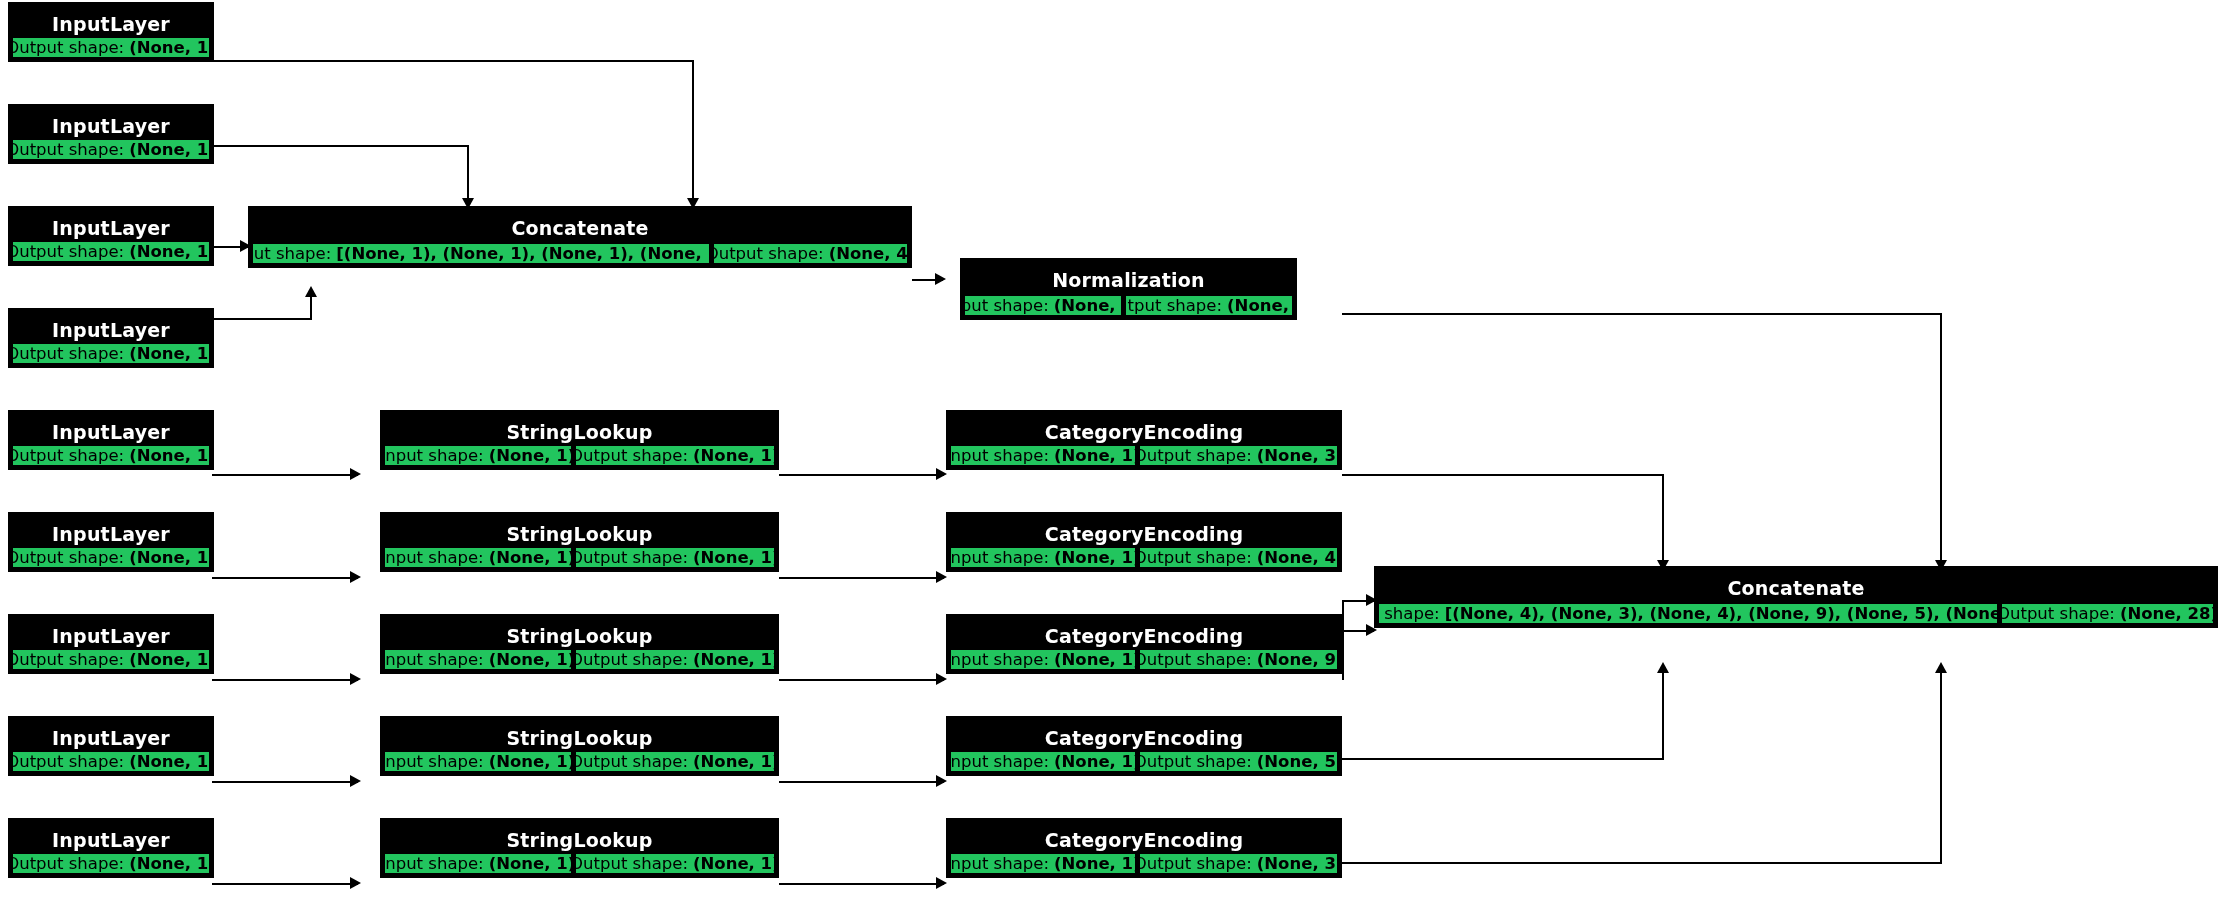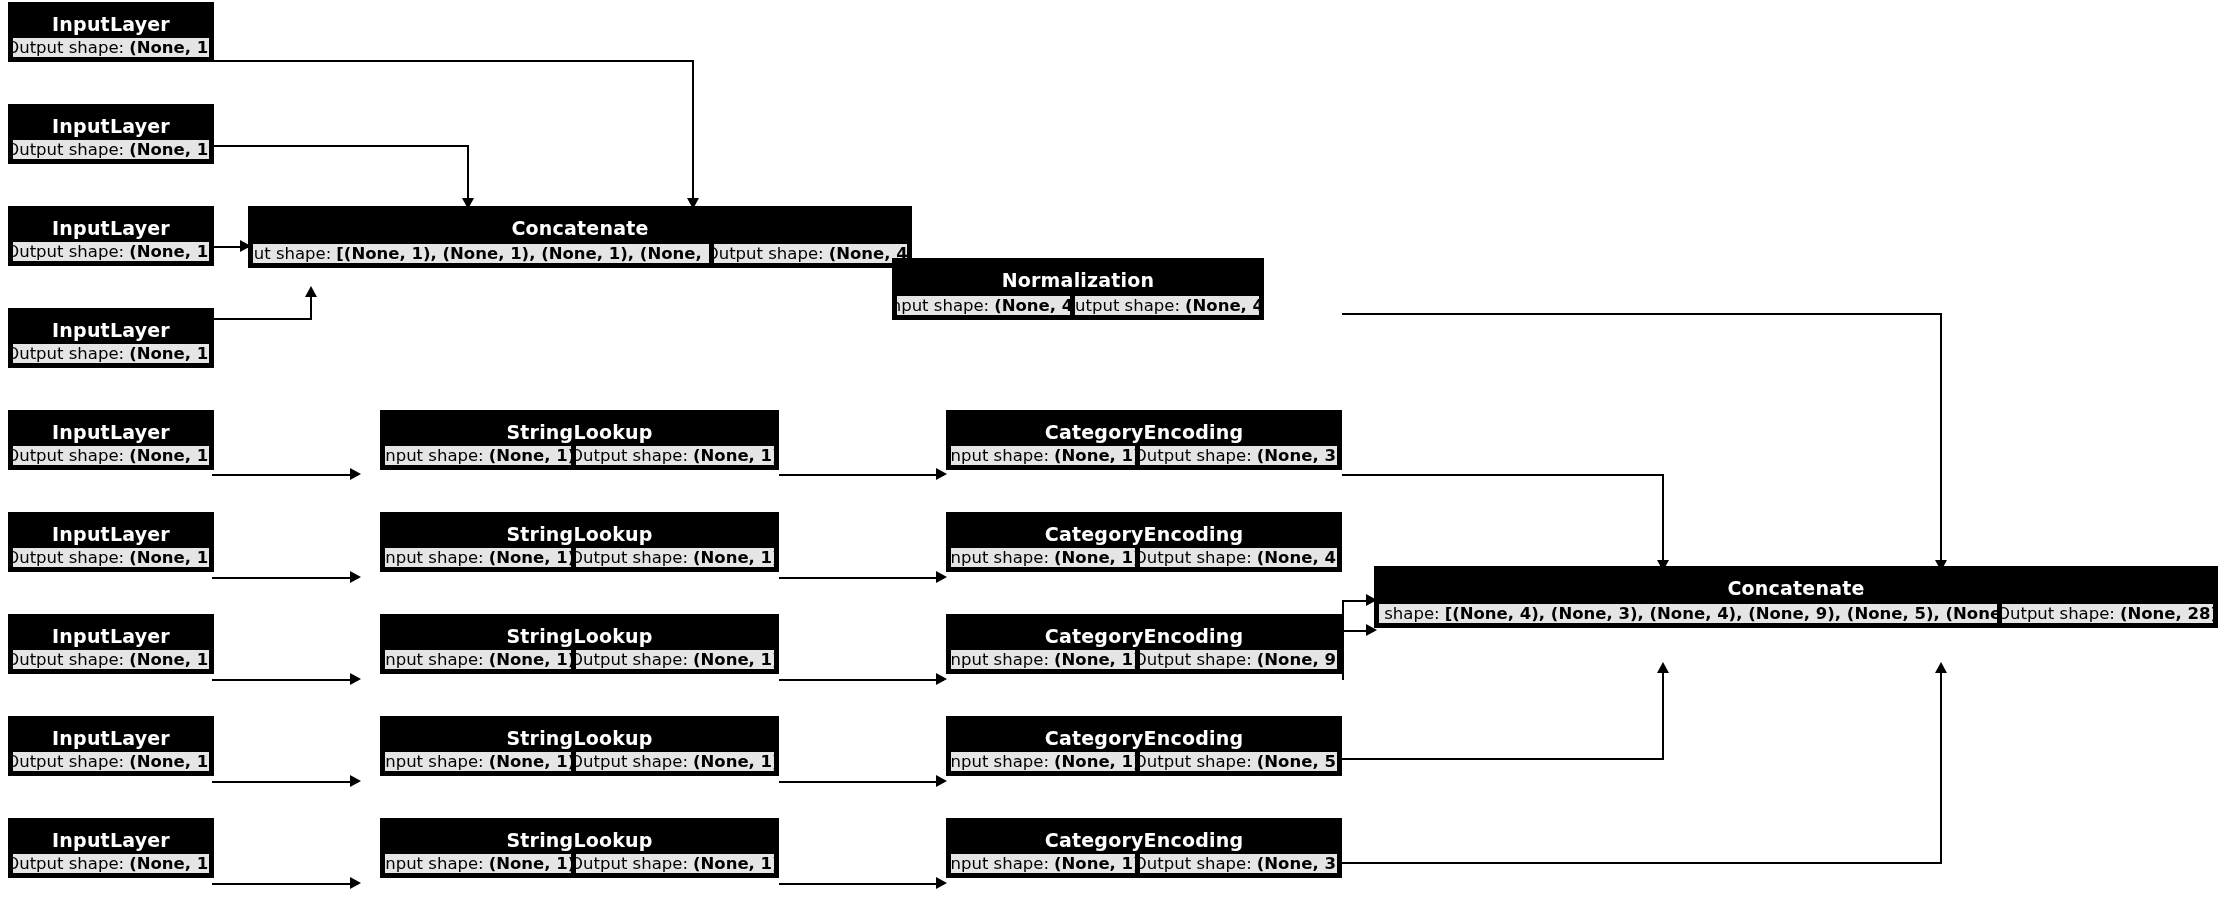--- a/index.html
+++ b/index.html
@@ -42,21 +42,21 @@
   .node-body {
     display: flex;
     flex-direction: row;
     flex: 1 1 auto;
     background: #000000;
     padding: 0 2px 2px 2px;
     box-sizing: border-box;
     gap: 3px;
   }
   .cell {
-    background: #e5e5e5;
+    background: #22c55e;
     color: #000000;
     border: 1px solid #000000;
     box-sizing: border-box;
     font-size: 16.5px;
     display: flex;
     align-items: center;
     justify-content: center;
     white-space: nowrap;
     overflow: hidden;
     padding: 0 9px;
@@ -216,21 +216,21 @@
         <span class="lbl">Input shape:</span>
           <span class="val">[(None, 1), (None, 1), (None, 1), (None, 1)]</span>
       </div>
       <div class="cell">
         <span class="lbl">Output shape:</span>
           <span class="val">(None, 4)</span>
       </div>
     </div>
   </div>
 
-  <div class="node" style="left:892px; top:258px; width:372px; height:62px;justify-content:center;">
+  <div class="node" style="left:960px; top:258px; width:337px; height:62px;justify-content:center;">
     <div class="node-title">Normalization</div>
     <div class="node-body">
       <div class="cell">
         <span class="lbl">Input shape:</span>
           <span class="val">(None, 4)</span>
       </div>
       <div class="cell">
         <span class="lbl">Output shape:</span>
           <span class="val">(None, 4)</span>
       </div>

